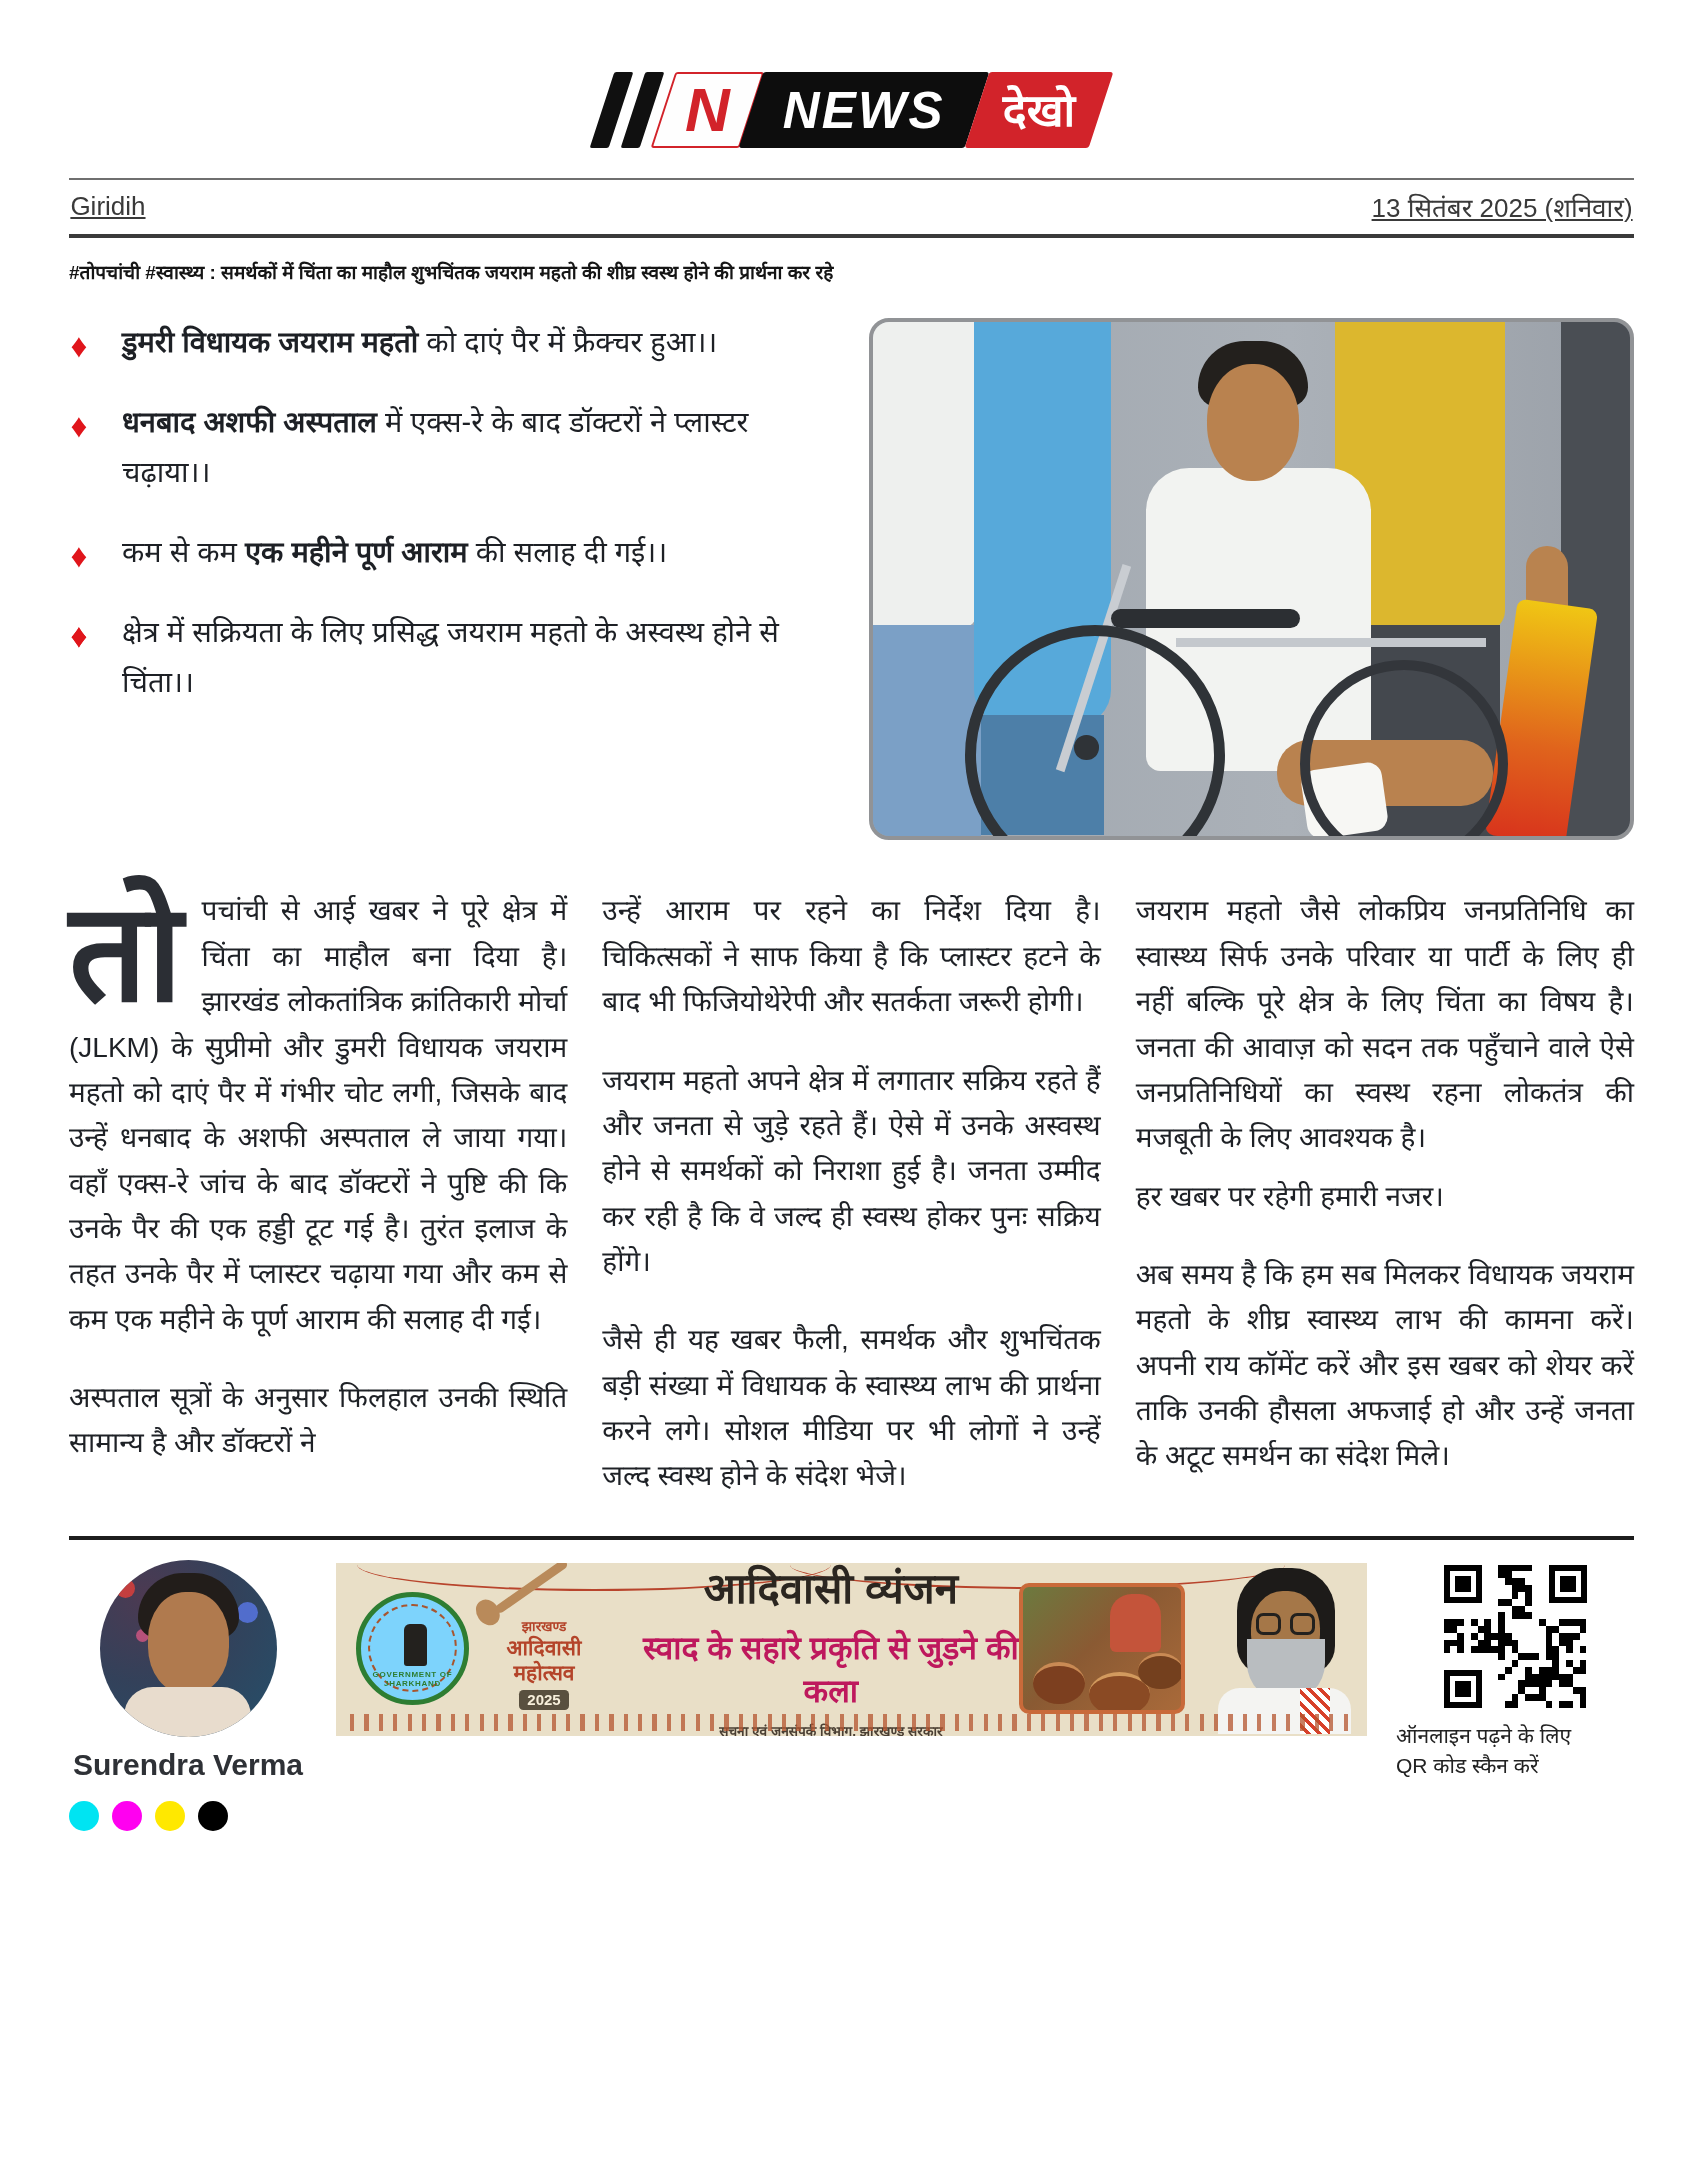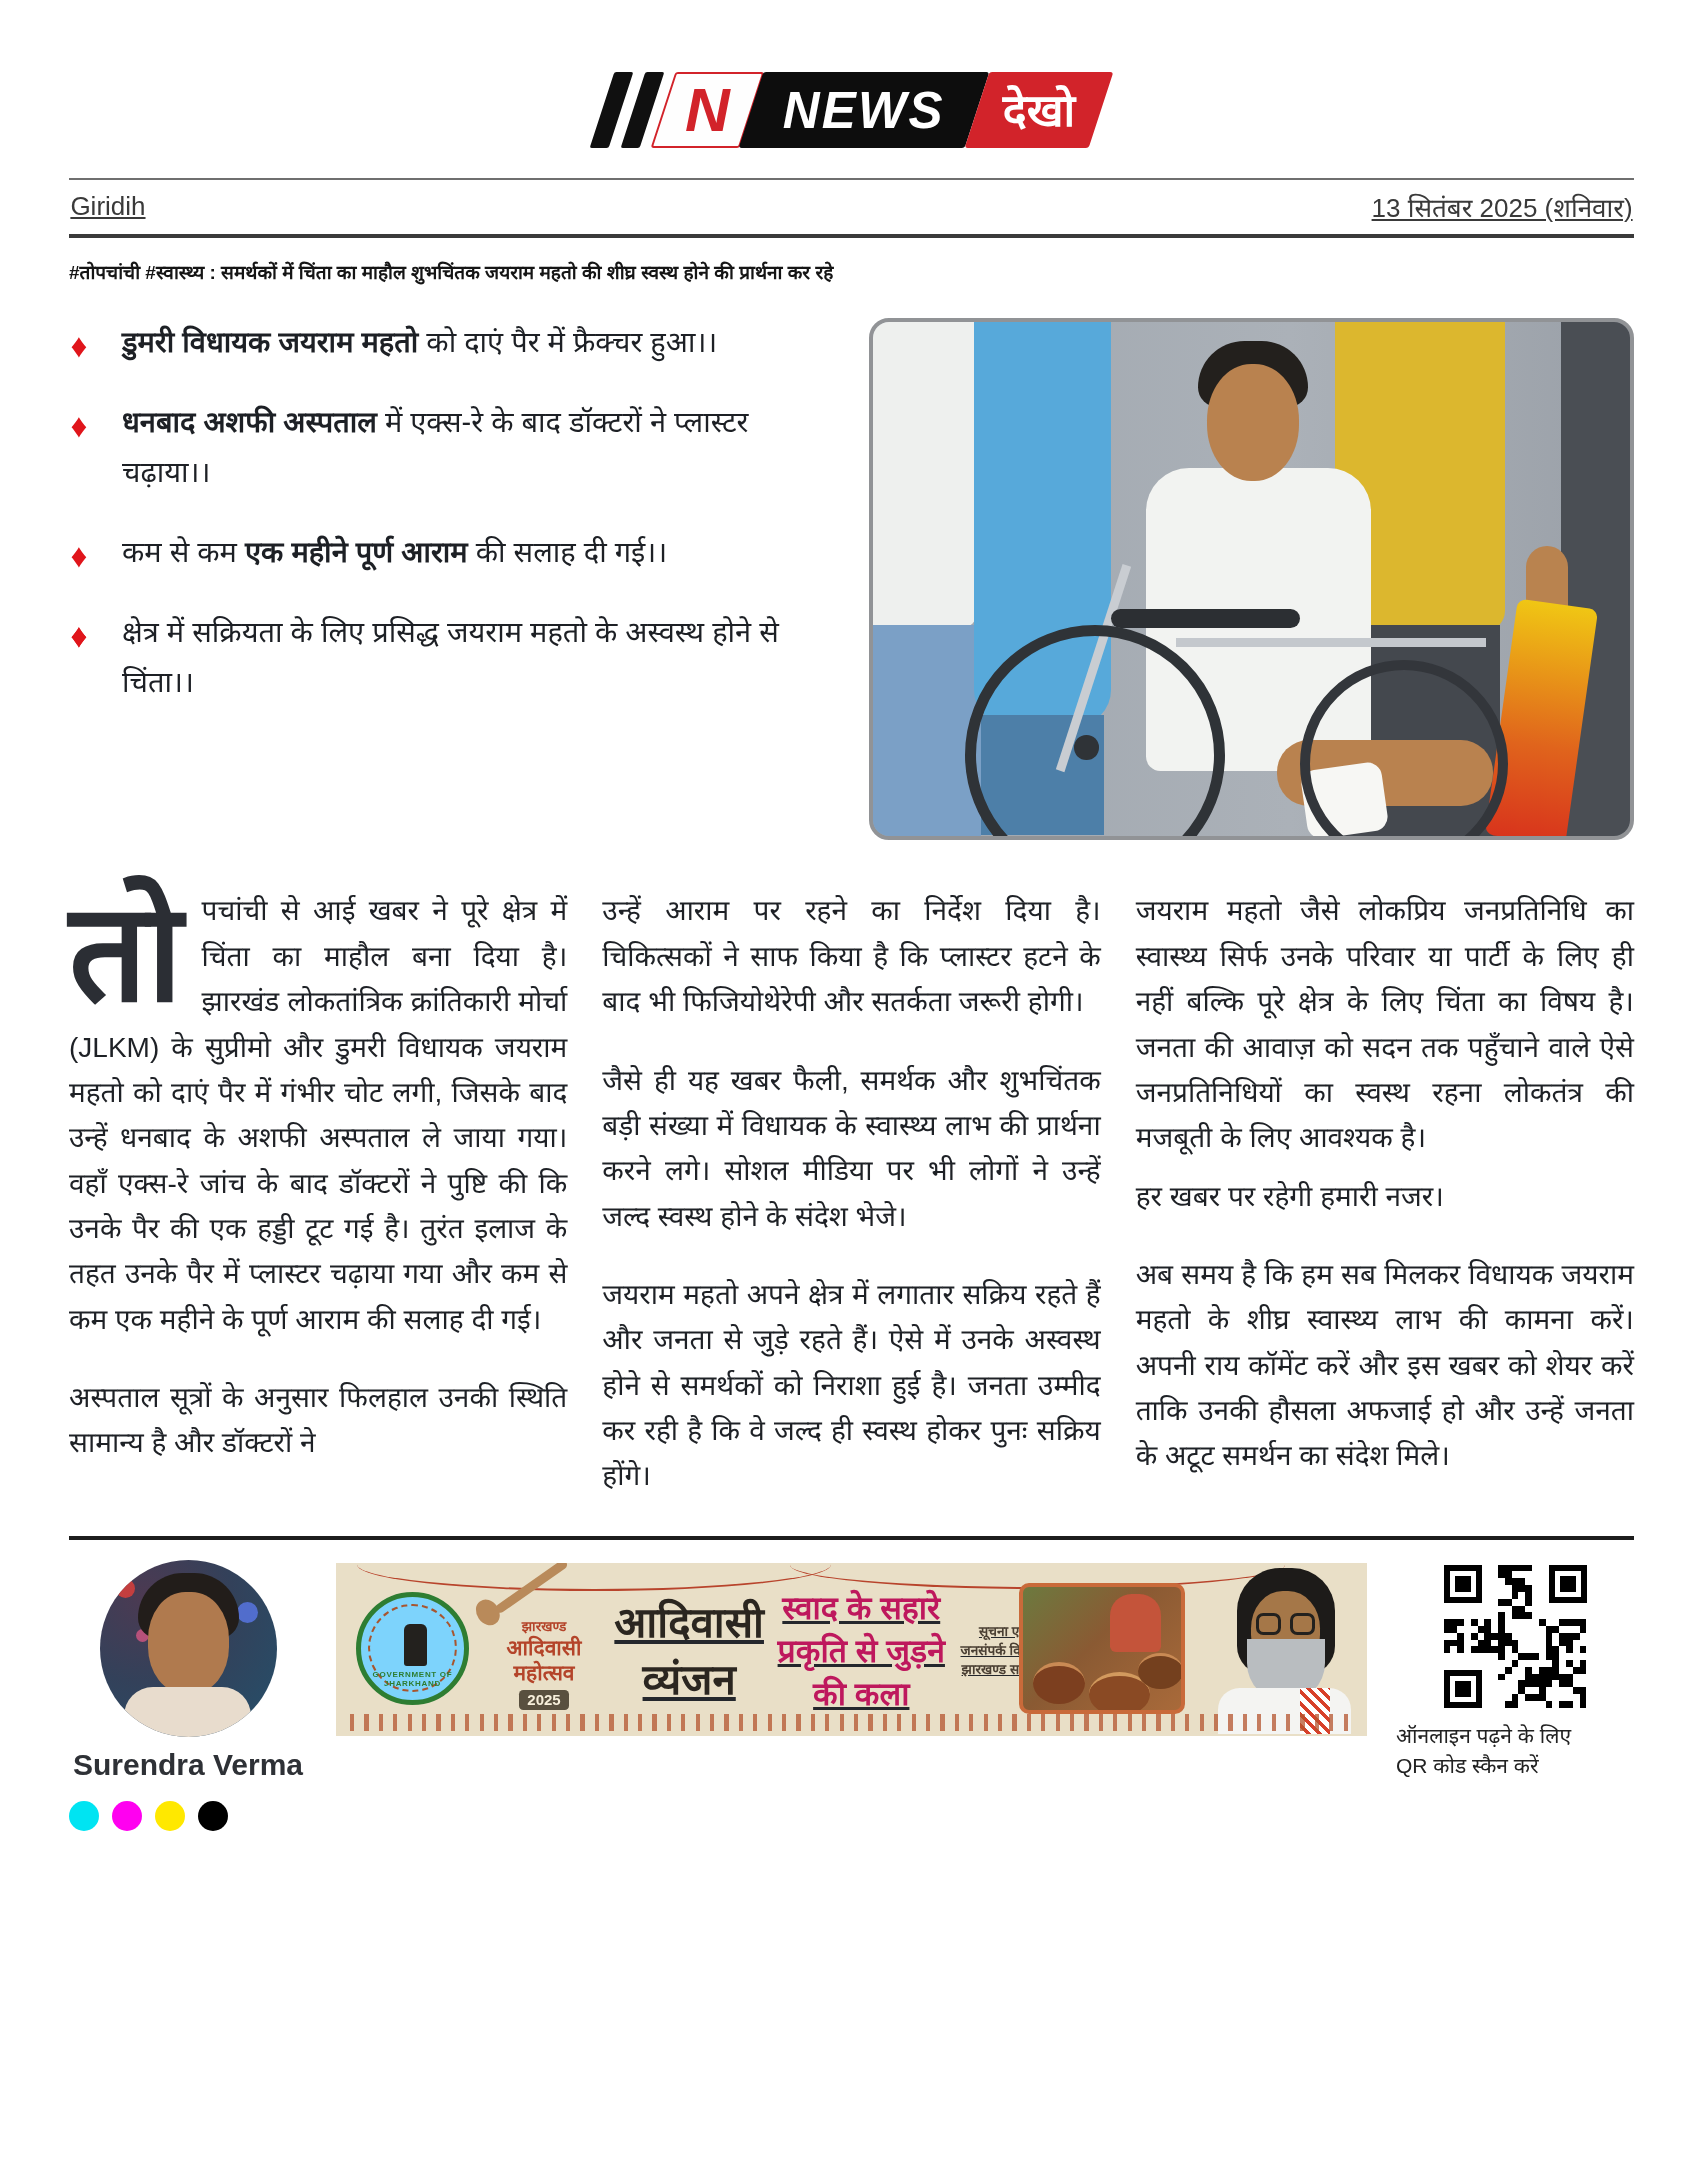--- a/index.html
+++ b/index.html
@@ -94,21 +94,21 @@
   .bn-emblem-in{left:7.2px;top:7.2px;right:7.2px;bottom:7.2px;border:2.9px dashed #a8552e;border-radius:50%;}
   .bn-pillar{left:43px;top:27.4px;width:23px;height:42px;background:#23211e;border-radius:5.8px 5.8px 2.9px 2.9px;}
   .bn-emblem-txt{left:0;right:0;bottom:11.5px;font-size:8px;text-align:center;color:#2e7d32;font-weight:bold;letter-spacing:0.7px;}
   .bn-spoon{left:153px;top:19px;width:85px;height:9.4px;background:#b98a5a;border-radius:5.8px;transform:rotate(-35deg);}
   .bn-spoonhead{left:141px;top:36px;width:21.6px;height:27.4px;background:#b98a5a;border-radius:50%;transform:rotate(-35deg);}
   .bn-org{left:154px;top:56px;width:108px;text-align:center;color:#b4442a;font-weight:bold;line-height:1.2;}
   .bn-org .l1{font-size:13.7px;display:block;}
   .bn-org .l2{font-size:21px;display:block;}
   .bn-org .l3{font-size:21px;display:block;}
   .bn-year{display:inline-block;background:#59503f;color:#f7efdb;padding:1.4px 8.7px;border-radius:4.3px;font-size:15px;margin-top:4.3px;}
-  .bn-center{left:27%;right:31%;top:10px;bottom:10px;display:flex;flex-direction:row;align-items:center;justify-content:center;gap:10px;text-align:center;text-decoration:underline;}
+  .bn-center{left:27%;right:31%;top:10px;bottom:10px;display:flex;flex-direction:column;align-items:center;justify-content:center;gap:10px;text-align:center;}
   .bn-title{font-size:42px;font-weight:800;color:#2b2620;}
   .bn-sub{font-size:32px;font-weight:800;color:#be185d;}
   .bn-credit{font-size:13.7px;color:#4a3f33;font-weight:bold;}
   .bn-food{right:182px;top:20px;width:166px;height:131px;border:4.3px solid #c96a3a;border-radius:10px;box-sizing:border-box;
            background:linear-gradient(135deg,#6c7a3f 0%,#8a5a33 45%,#a96a3a 100%);overflow:hidden;}
   .bn-bowl1{left:10px;top:75px;width:52px;height:38px;background:#7c3f1f;border-radius:50%;border-top:4.3px solid #c98a54;}
   .bn-bowl2{left:66px;top:85px;width:61px;height:40px;background:#8a4a24;border-radius:50%;border-top:4.3px solid #d29a5e;}
   .bn-bowl3{left:115px;top:66px;width:45px;height:33px;background:#74401e;border-radius:50%;border-top:3.6px solid #c98a54;}
   .bn-cook{left:87px;top:7.2px;width:51px;height:58px;background:#c4543a;border-radius:21.6px 21.6px 5.8px 5.8px;}
   .bn-man{right:2.9px;top:5.8px;width:159px;height:166px;}
@@ -209,22 +209,22 @@
     </div>
   </div>
 
   <div class="columns">
     <div class="col">
       <p><span class="dropcap">तो</span><span>पचांची से आई खबर ने पूरे क्षेत्र में चिंता का माहौल बना दिया है। झारखंड लोकतांत्रिक क्रांतिकारी मोर्चा (JLKM) के सुप्रीमो और डुमरी विधायक जयराम महतो को दाएं पैर में गंभीर चोट लगी, जिसके बाद उन्हें धनबाद के अशफी अस्पताल ले जाया गया। वहाँ एक्स-रे जांच के बाद डॉक्टरों ने पुष्टि की कि उनके पैर की एक हड्डी टूट गई है। तुरंत इलाज के तहत उनके पैर में प्लास्टर चढ़ाया गया और कम से कम एक महीने के पूर्ण आराम की सलाह दी गई।</span></p>
       <p>अस्पताल सूत्रों के अनुसार फिलहाल उनकी स्थिति सामान्य है और डॉक्टरों ने</p>
     </div>
     <div class="col">
       <p>उन्हें आराम पर रहने का निर्देश दिया है। चिकित्सकों ने साफ किया है कि प्लास्टर हटने के बाद भी फिजियोथेरेपी और सतर्कता जरूरी होगी।</p>
+      <p>जयराम महतो अपने क्षेत्र में लगातार सक्रिय रहते हैं और जनता से जुड़े रहते हैं। ऐसे में उनके अस्वस्थ होने से समर्थकों को निराशा हुई है। जनता उम्मीद कर रही है कि वे जल्द ही स्वस्थ होकर पुनः सक्रिय होंगे।</p>
       <p>जैसे ही यह खबर फैली, समर्थक और शुभचिंतक बड़ी संख्या में विधायक के स्वास्थ्य लाभ की प्रार्थना करने लगे। सोशल मीडिया पर भी लोगों ने उन्हें जल्द स्वस्थ होने के संदेश भेजे।</p>
-      <p>जयराम महतो अपने क्षेत्र में लगातार सक्रिय रहते हैं और जनता से जुड़े रहते हैं। ऐसे में उनके अस्वस्थ होने से समर्थकों को निराशा हुई है। जनता उम्मीद कर रही है कि वे जल्द ही स्वस्थ होकर पुनः सक्रिय होंगे।</p>
     </div>
     <div class="col">
       <p style="margin-bottom:13px;">जयराम महतो जैसे लोकप्रिय जनप्रतिनिधि का स्वास्थ्य सिर्फ उनके परिवार या पार्टी के लिए ही नहीं बल्कि पूरे क्षेत्र के लिए चिंता का विषय है। जनता की आवाज़ को सदन तक पहुँचाने वाले ऐसे जनप्रतिनिधियों का स्वस्थ रहना लोकतंत्र की मजबूती के लिए आवश्यक है।</p>
       <p>हर खबर पर रहेगी हमारी नजर।</p>
       <p>अब समय है कि हम सब मिलकर विधायक जयराम महतो के शीघ्र स्वास्थ्य लाभ की कामना करें। अपनी राय कॉमेंट करें और इस खबर को शेयर करें ताकि उनकी हौसला अफजाई हो और उन्हें जनता के अटूट समर्थन का संदेश मिले।</p>
     </div>
   </div>
 
   <div class="rule-bottom"></div>
 

